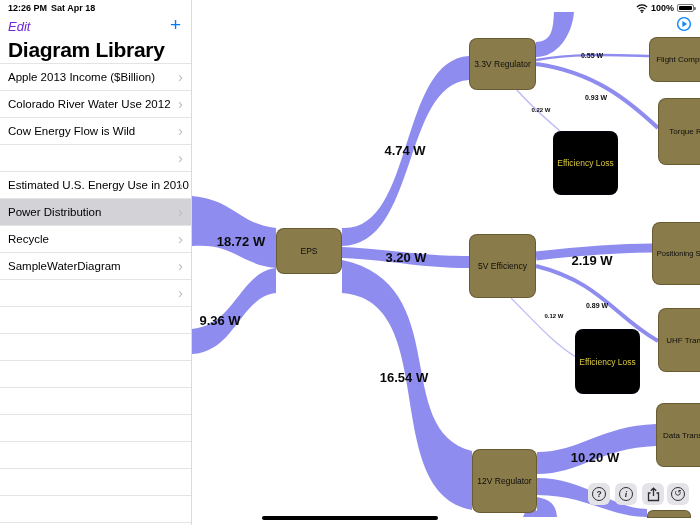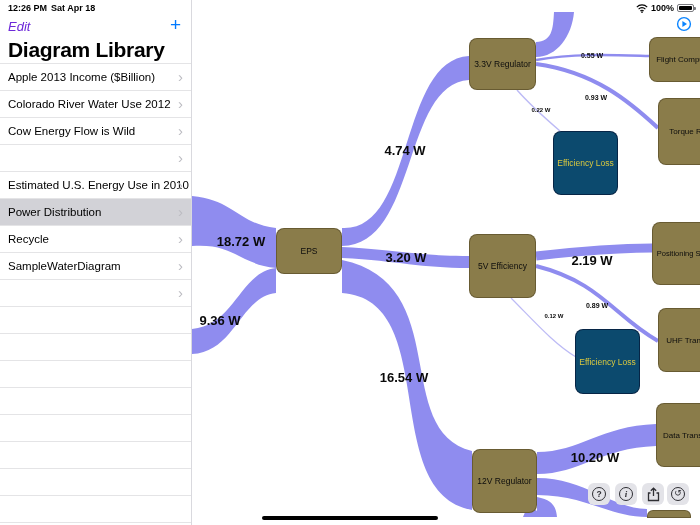--- a/index.html
+++ b/index.html
@@ -35,21 +35,21 @@
   .chev { position:absolute; right:8px; top:50%; transform:translateY(-54%);
           font-size:15px; color:#bcbcc2; font-weight:400; }
 
   
   .canvas { position:absolute; left:192px; top:0; width:508px; height:525px; background:#fff; z-index:1; }
   svg.flows { position:absolute; left:0; top:0; z-index:1; pointer-events:none; }
 
   .node { position:absolute; z-index:3; display:flex; align-items:center; justify-content:center;
           border-radius:8px; overflow:hidden; cursor:pointer; }
   .node.khaki { background:#8a7c4a; border:1px solid rgba(61,52,22,0.45); }
-  .node.navy  { background:#0c4a6e; border:1px solid rgba(0,0,30,0.5); }
+  .node.navy  { background:#000000; border:1px solid rgba(0,0,30,0.5); }
   .node .nlabel { font-size:8.5px; color:#0d0d0d; white-space:nowrap; }
   .node.navy .nlabel { color:#d9c83f; }
 
   .flow-label { position:absolute; z-index:4; transform:translate(-50%,-50%);
                 font-weight:700; color:#0a0a0a; white-space:nowrap; }
   .fl-big { font-size:13px; }
   .fl-med { font-size:7px; }
   .fl-tiny { font-size:6px; font-weight:600; }
 
   

